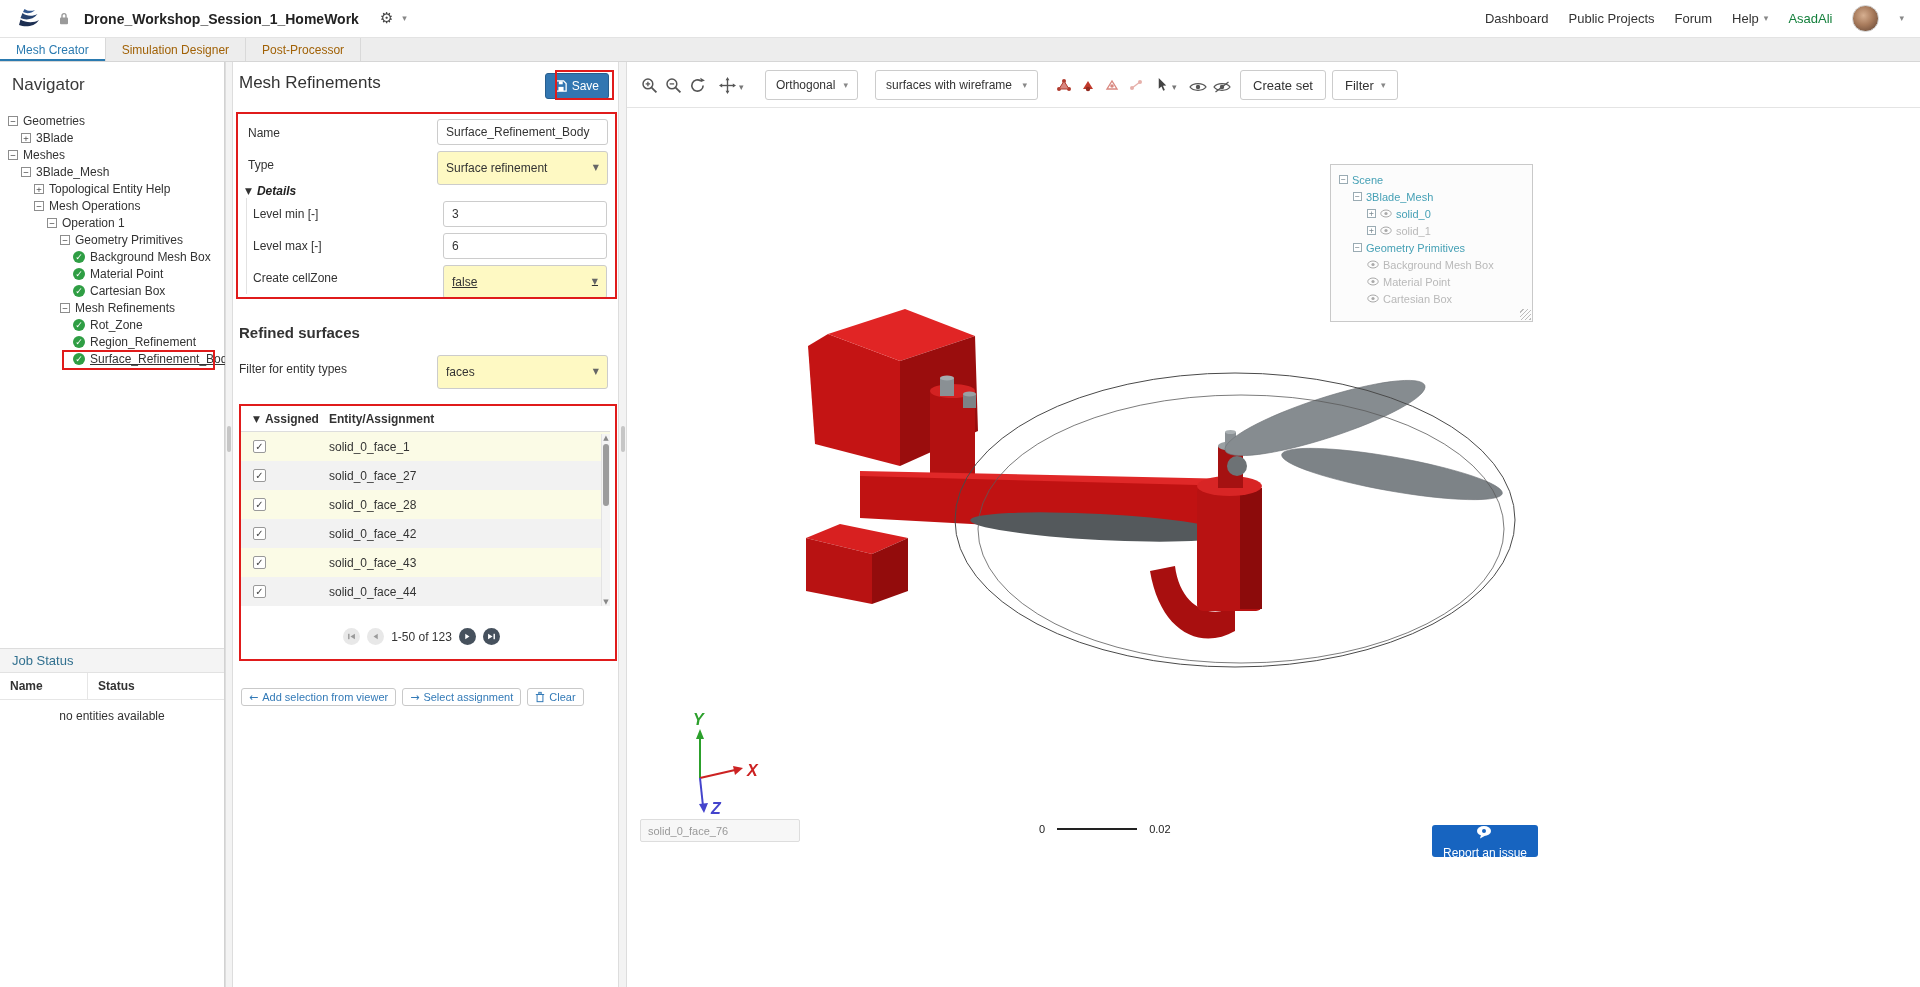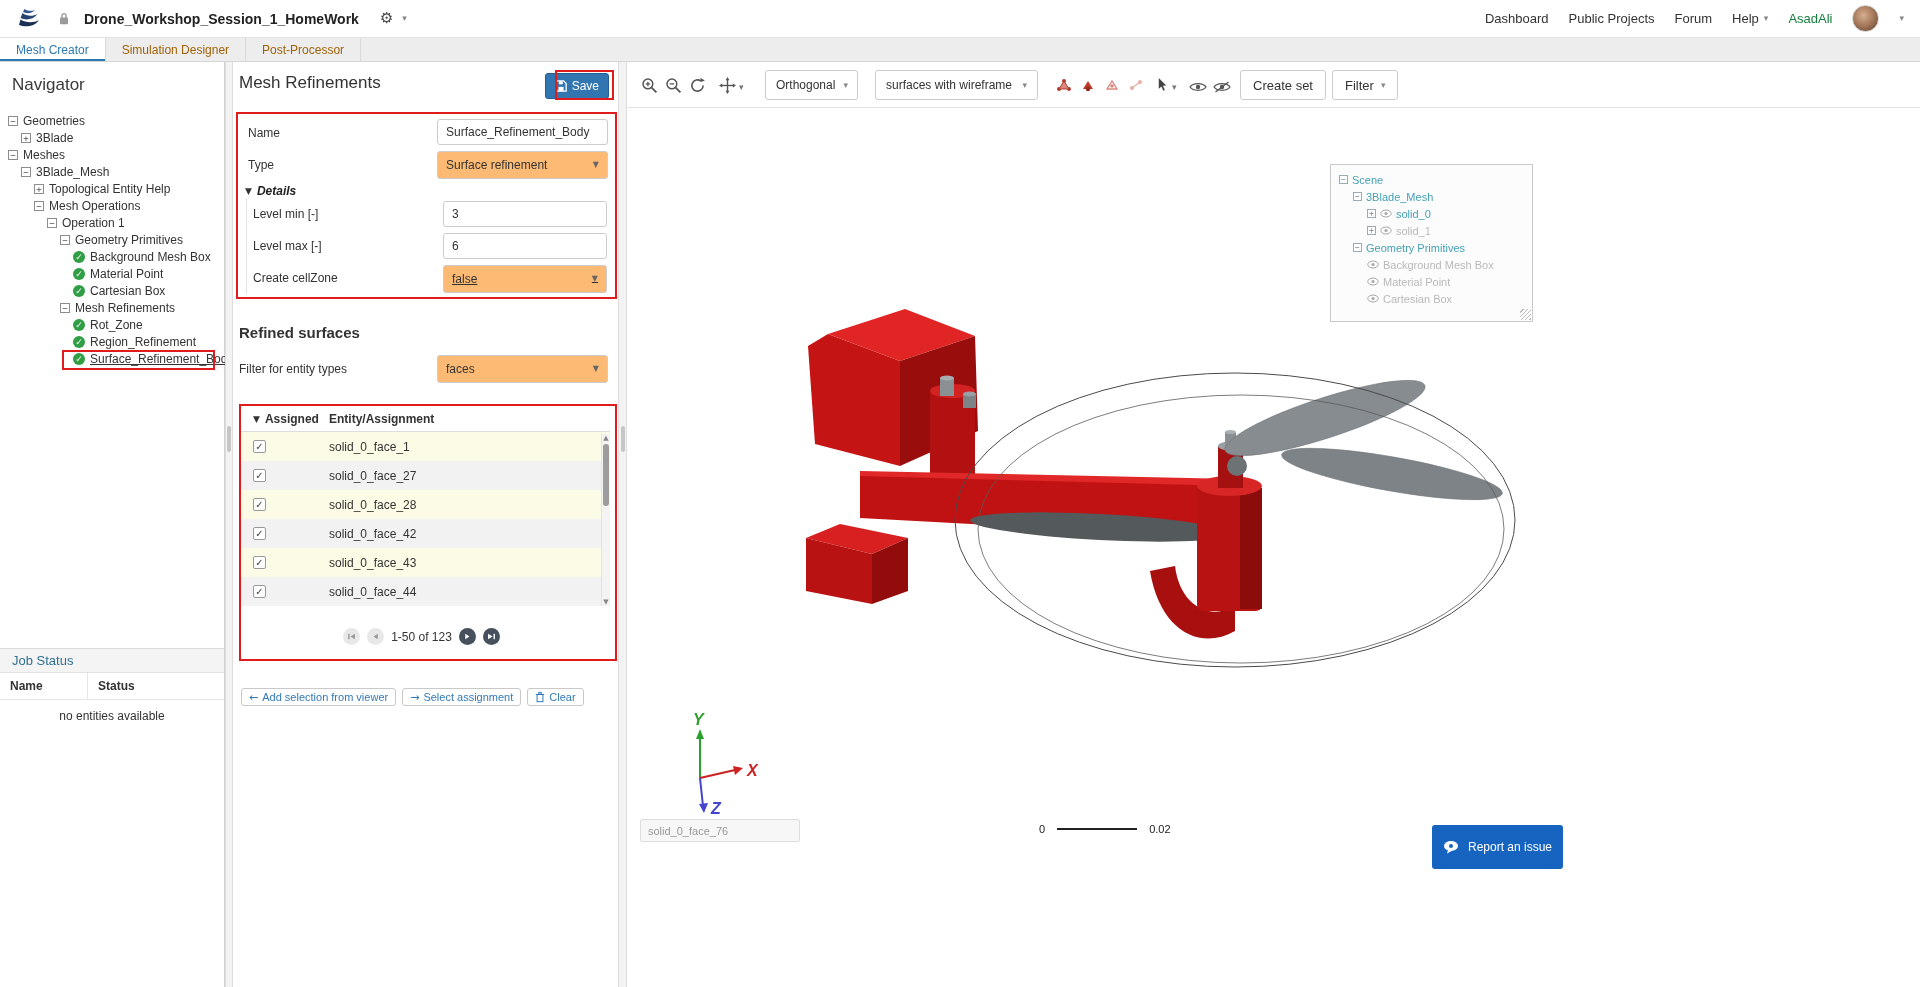--- a/index.html
+++ b/index.html
@@ -68,22 +68,22 @@
   
   .editor { position:absolute; top:62px; left:233px; width:385px; bottom:0; background:#fff; }
   .editor-title { position:absolute; left:6px; top:11px; font-size:17px; color:#333; }
   .save-btn { position:absolute; right:9px; top:11px; height:26px; background:#3276b1; color:#fff;
     border:1px solid #285e8e; border-radius:3px; font-size:12px; padding:0 9px;
     display:flex; align-items:center; gap:5px; cursor:pointer; }
   .f-label { position:absolute; left:15px; font-size:12px; color:#333; }
   .f-input { position:absolute; left:204px; width:171px; height:26px; border:1px solid #ccc;
     border-radius:3px; font-size:12px; padding:0 8px; color:#333; background:#fff;
     font-family:"Liberation Sans", sans-serif; }
-  .f-select { position:absolute; left:204px; width:171px; height:28px; border:1px solid #ccc;
-    border-radius:3px; font-size:12px; color:#333; background:#fdba74; display:flex;
+  .f-select { position:absolute; left:204px; width:171px; height:34px; border:1px solid #ccc;
+    border-radius:3px; font-size:12px; color:#333; background:#fef9c3; display:flex;
     align-items:center; justify-content:space-between; padding:0 8px; cursor:pointer; }
   .f-select .caret { color:#666; }
   .details-head { position:absolute; left:12px; top:122px; font-size:12px; font-style:italic;
     font-weight:bold; color:#222; display:flex; align-items:center; gap:5px; }
   .details-head .tri { font-size:9px; font-style:normal; color:#333; }
   .details-line { position:absolute; left:13px; top:136px; height:96px; border-left:1px solid #e2e2e2; }
   .sub-label { left:20px; }
   .sub-input { left:210px; width:164px; }
   .section-head { position:absolute; left:6px; top:262px; font-size:15px; font-weight:bold; color:#333; }
 
@@ -145,23 +145,23 @@
   .sc-eye { margin-right:4px; display:flex; color:#a9a9a9; flex:none; }
   .scene-grip { position:absolute; right:1px; bottom:1px; width:11px; height:11px;
     background: repeating-linear-gradient(135deg, transparent 0 2px, #bdbdbd 2px 3px); }
 
   .picked-field { position:absolute; left:13px; top:711px; width:160px; height:23px;
     background:#f7f7f7; border:1px solid #ddd; border-radius:2px; font-size:11px; color:#999;
     display:flex; align-items:center; padding:0 7px; }
   .scalebar { position:absolute; left:412px; top:715px; display:flex; align-items:center;
     gap:12px; font-size:11px; color:#222; }
   .scale-line { width:80px; height:2px; background:#222; }
-  .report-btn { position:absolute; left:805px; top:717px; height:44px; background:#1764c0;
+  .report-btn { position:absolute; left:805px; top:717px; height:32px; background:#1764c0;
     border:none; border-radius:3px; color:#fff; font-size:12px; display:flex; align-items:center;
-    gap:7px; padding:0 11px; cursor:pointer; }
+    gap:7px; padding:0 11px; cursor:pointer;flex-direction:column; }
   .report-bubble { width:18px; height:15px; display:flex; }
 
   .axis-triad { position:absolute; left:40px; top:600px; }
 
   
   .annotation { position:absolute; border:2px solid #e01b1b; background:transparent;
     pointer-events:none; z-index:50; }
   #ann-save  { left:555px; top:70px;  width:59px;  height:30px; }
   #ann-form  { left:236px; top:112px; width:381px; height:187px; }
   #ann-table { left:239px; top:404px; width:378px; height:257px; }

